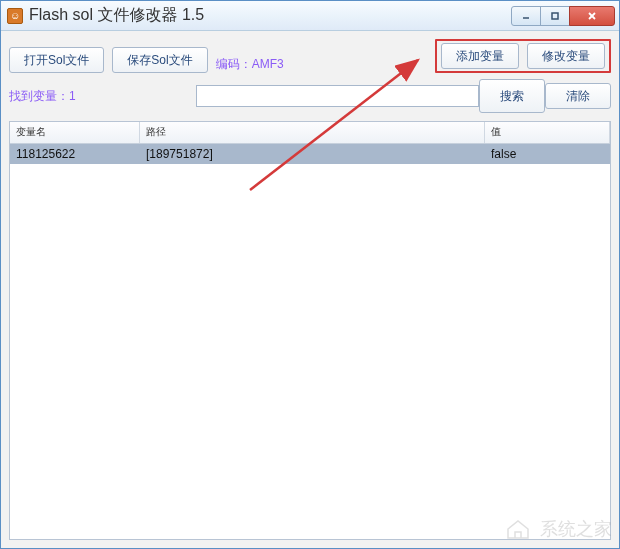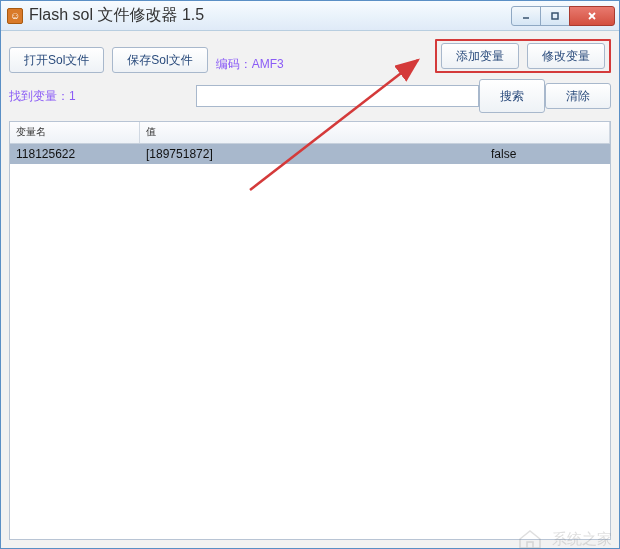--- a/index.html
+++ b/index.html
@@ -167,23 +167,23 @@
 .arrow-svg {
   position: absolute;
   pointer-events: none;
 }
 .outer-frame {
   position: relative;
 }
 .watermark {
   position: absolute;
   right: 8px;
-  bottom: 0;
+  bottom: 8px;
   color: rgba(128,128,128,0.25);
-  font-size: 15px;
+  font-size: 18px;
   font-family: "SimSun", serif;
   display: flex;
   align-items: center;
   gap: 10px;
 }
 </style>
 </head>
 <body>
 
 <div class="outer-frame">
@@ -233,20 +233,21 @@
       </span>
       <div class="spacer" style="max-width:120px"></div>
       <input class="search-input" value="" style="">
       <div class="btn" style="padding:16px 20px">搜索</div>
       <div class="btn" style="padding:0 20px">清除</div>
     </div>
 
     <div class="table-wrap">
       <div class="thead">
         <div class="th col1">变量名</div>
+        <div class="th col2">路径</div>
         <div class="th col3">值</div>
       </div>
       <div class="tbody">
         <div class="tr selected">
           <div class="td col1">118125622</div>
           <div class="td col2">[189751872]</div>
           <div class="td col3">false</div>
         </div>
       </div>
     </div>

